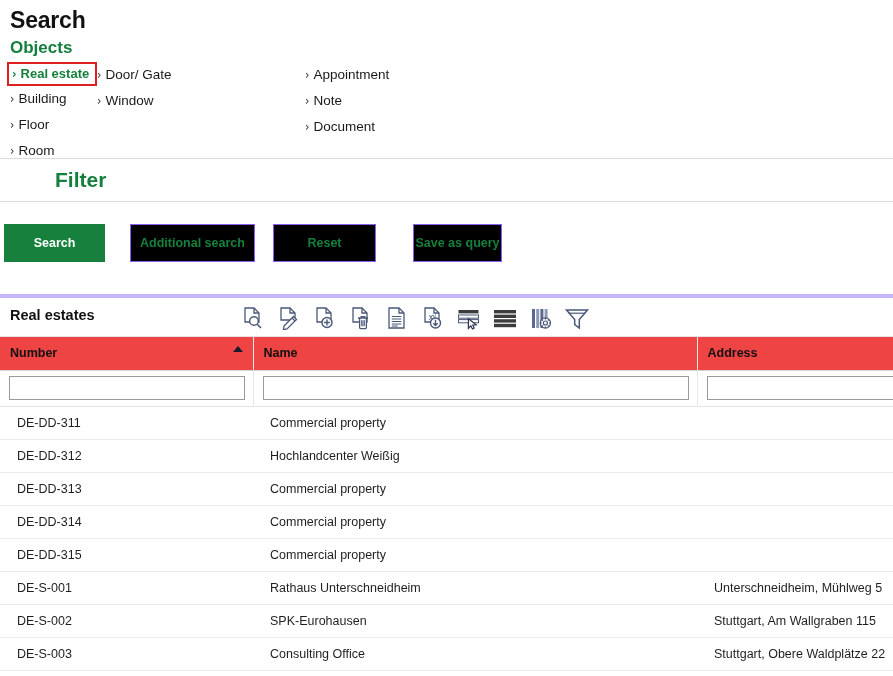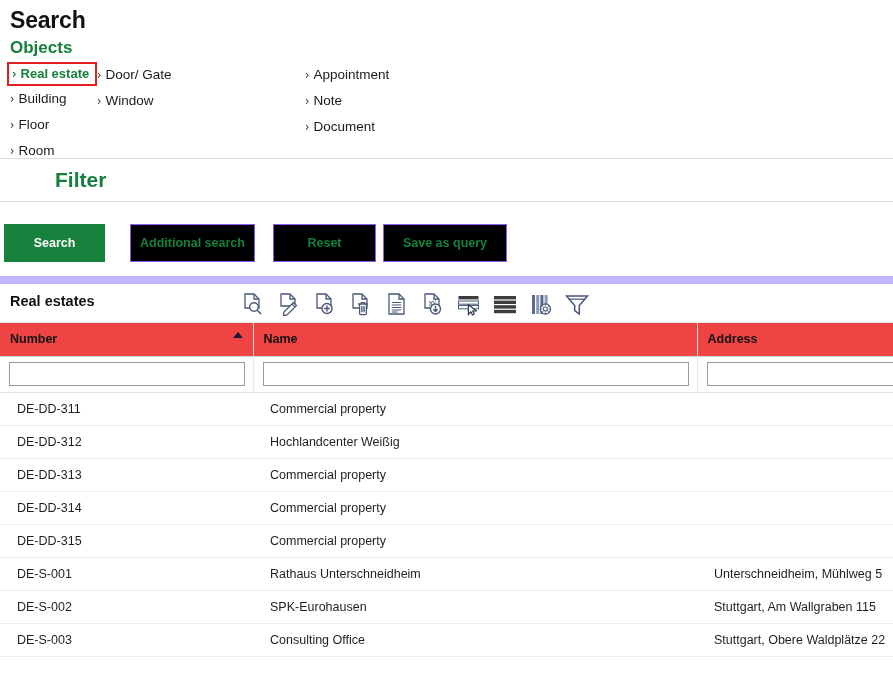--- a/index.html
+++ b/index.html
@@ -117,25 +117,26 @@
     margin-left: 4px;
     border: 1px solid #16803c;
   }
   .btn-secondary {
     background: #000000;
     color: #15803c;
     border: 1px solid #8b5cf6;
   }
   .btn-add   { width: 125px; margin-left: 25px; }
   .btn-reset { width: 103px; margin-left: 18px; }
-  .btn-save  { width: 124px; margin-left: 7px; }
+  .btn-save  { width: 89px; margin-left: 37px; }
 
   
   .panel {
-    border-top: 8px solid #c4b5fd;
+    margin-top: 18px;
+    border-top: 4px solid #c4b5fd;
   }
   .panel-head {
     position: relative;
     height: 39px;
     background: #ffffff;
     border-bottom: 1px solid #e4e4e4;
   }
   .panel-title {
     position: absolute;
     left: 10px; top: 9px;

